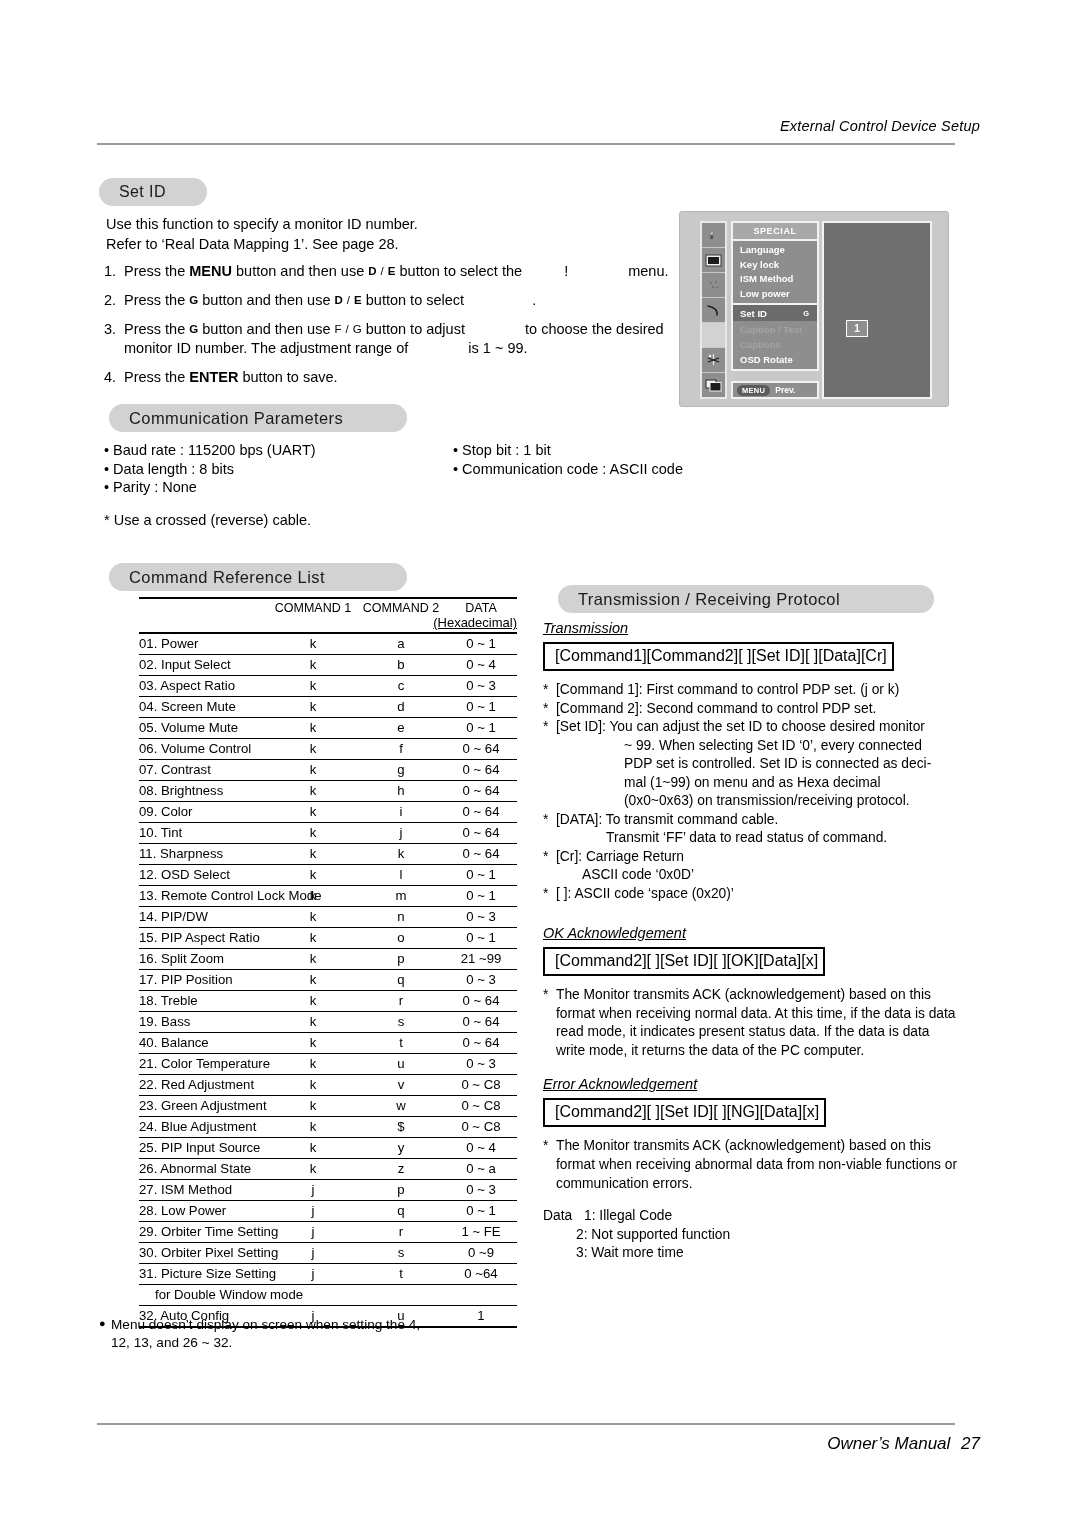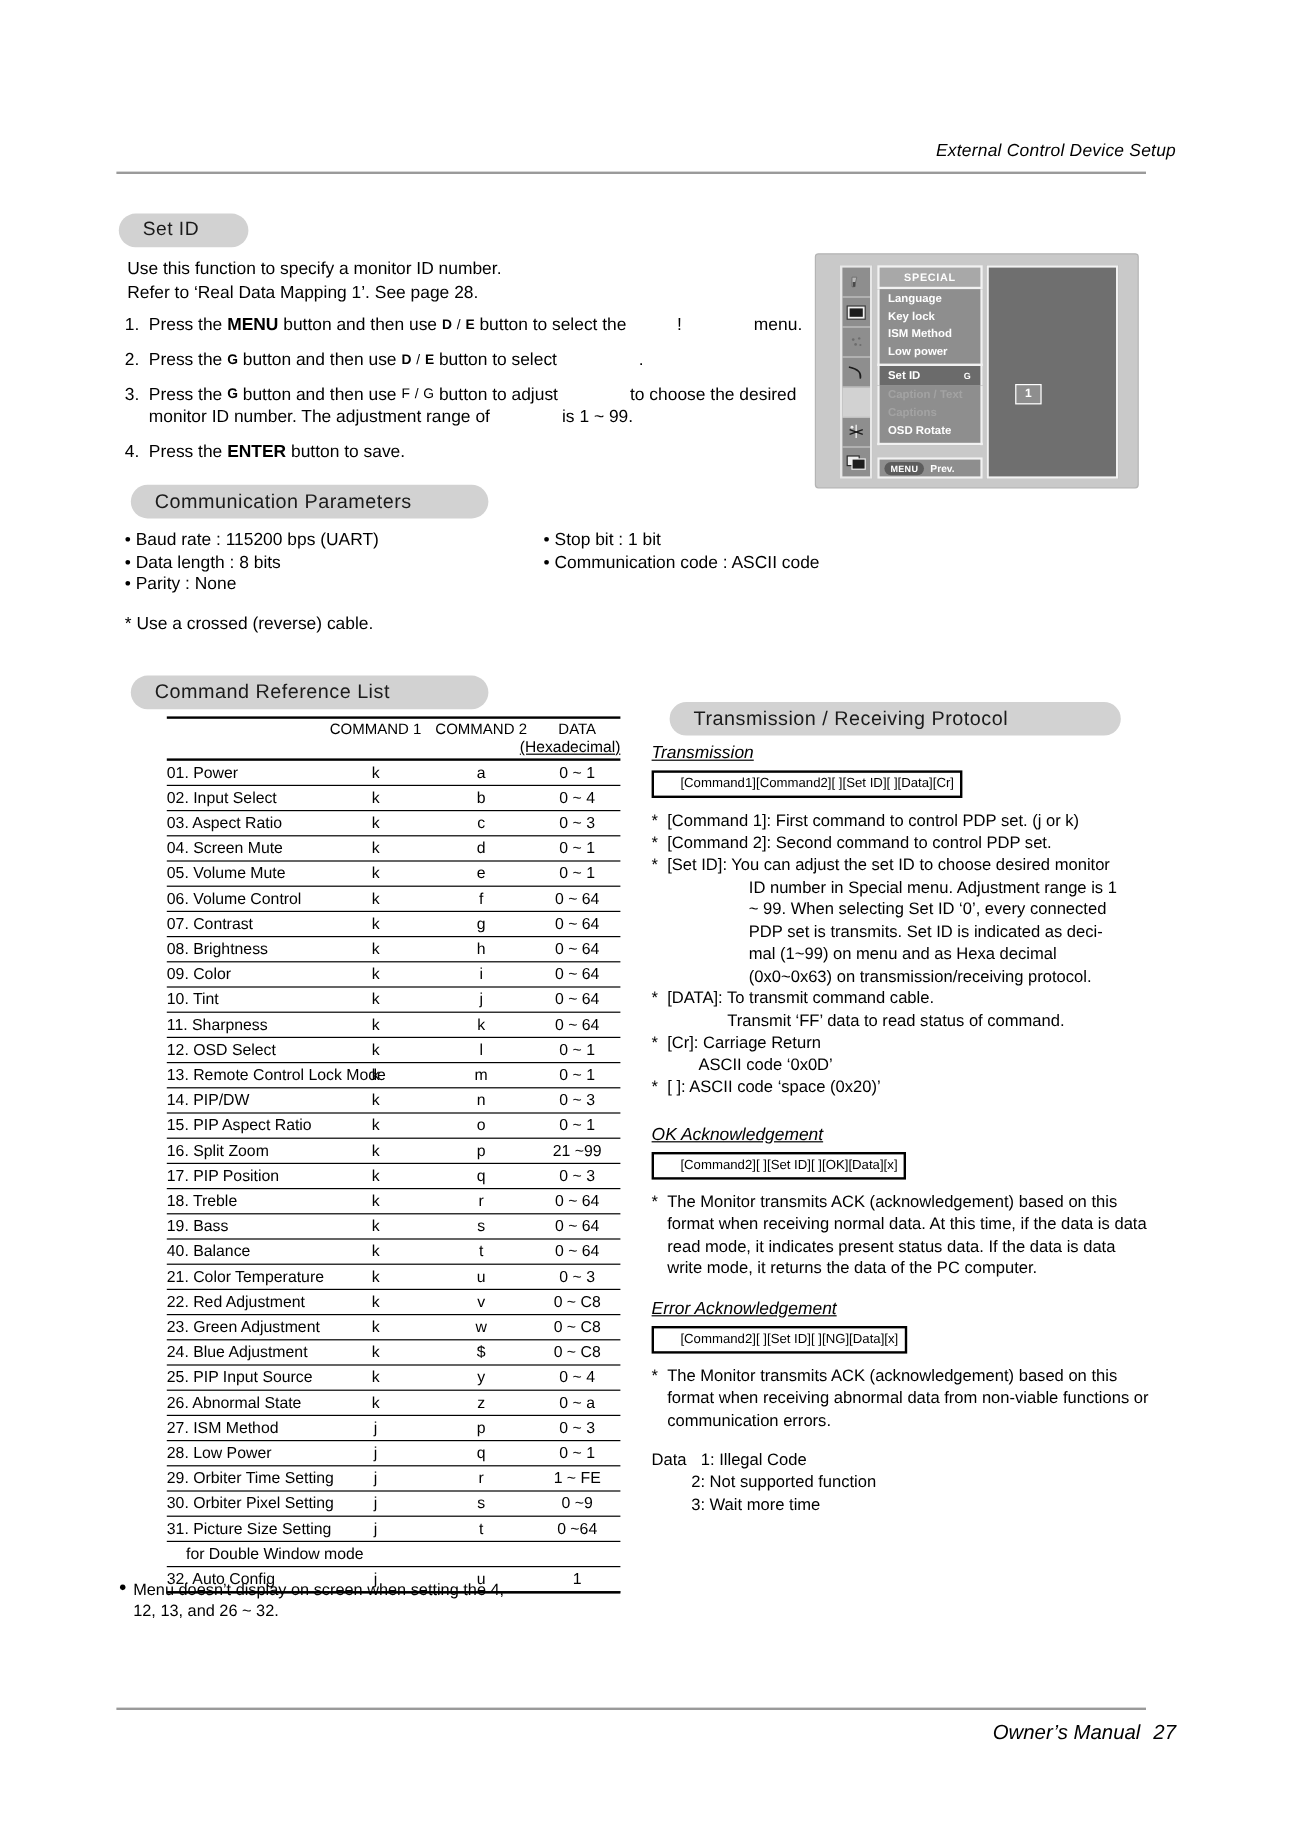--- a/index.html
+++ b/index.html
@@ -356,22 +356,22 @@
   }
   .proto-h {
     font-style: italic;
     text-decoration: underline;
     font-size: 14.5px;
     margin-top: 0;
     margin-bottom: 6px;
   }
   .proto-box {
     border: 2px solid #000;
-    padding: 3px 5px 4px 22px;
-    font-size: 11px;
+    padding: 3px 5px 4px 10px;
+    font-size: 16px;
     display: inline-block;
     margin-bottom: 10px;
     background: #fff;
   }
   .proto-list { font-size: 13.8px; line-height: 18.5px; }
   .proto-item {
     position: relative;
     padding-left: 13px;
     margin-bottom: 0px;
   }
@@ -825,23 +825,22 @@
         <span class="star">*</span>
         <span>[Command 1]: First command to control PDP set. (j or k)</span>
       </div>
       <div class="proto-item">
         <span class="star">*</span>
         <span>[Command 2]: Second command to control PDP set.</span>
       </div>
       <div class="proto-item">
         <span class="star">*</span>
         <span>[Set ID]: You can adjust the set ID to choose desired monitor</span>
-        <div class="proto-indent">ID number in Special menu. Adjustment range is 1</div>
         <div class="proto-indent">~ 99. When selecting Set ID ‘0’, every connected</div>
-        <div class="proto-indent">PDP set is transmits. Set ID is indicated as deci-</div>
+        <div class="proto-indent">PDP set is controlled. Set ID is connected as deci-</div>
         <div class="proto-indent">mal (1~99) on menu and as Hexa decimal</div>
         <div class="proto-indent">(0x0~0x63) on transmission/receiving protocol.</div>
       </div>
       <div class="proto-item">
         <span class="star">*</span>
         <span>[DATA]: To transmit command cable.</span>
         <div class="proto-indent2">Transmit ‘FF’ data to read status of command.</div>
       </div>
       <div class="proto-item">
         <span class="star">*</span>

